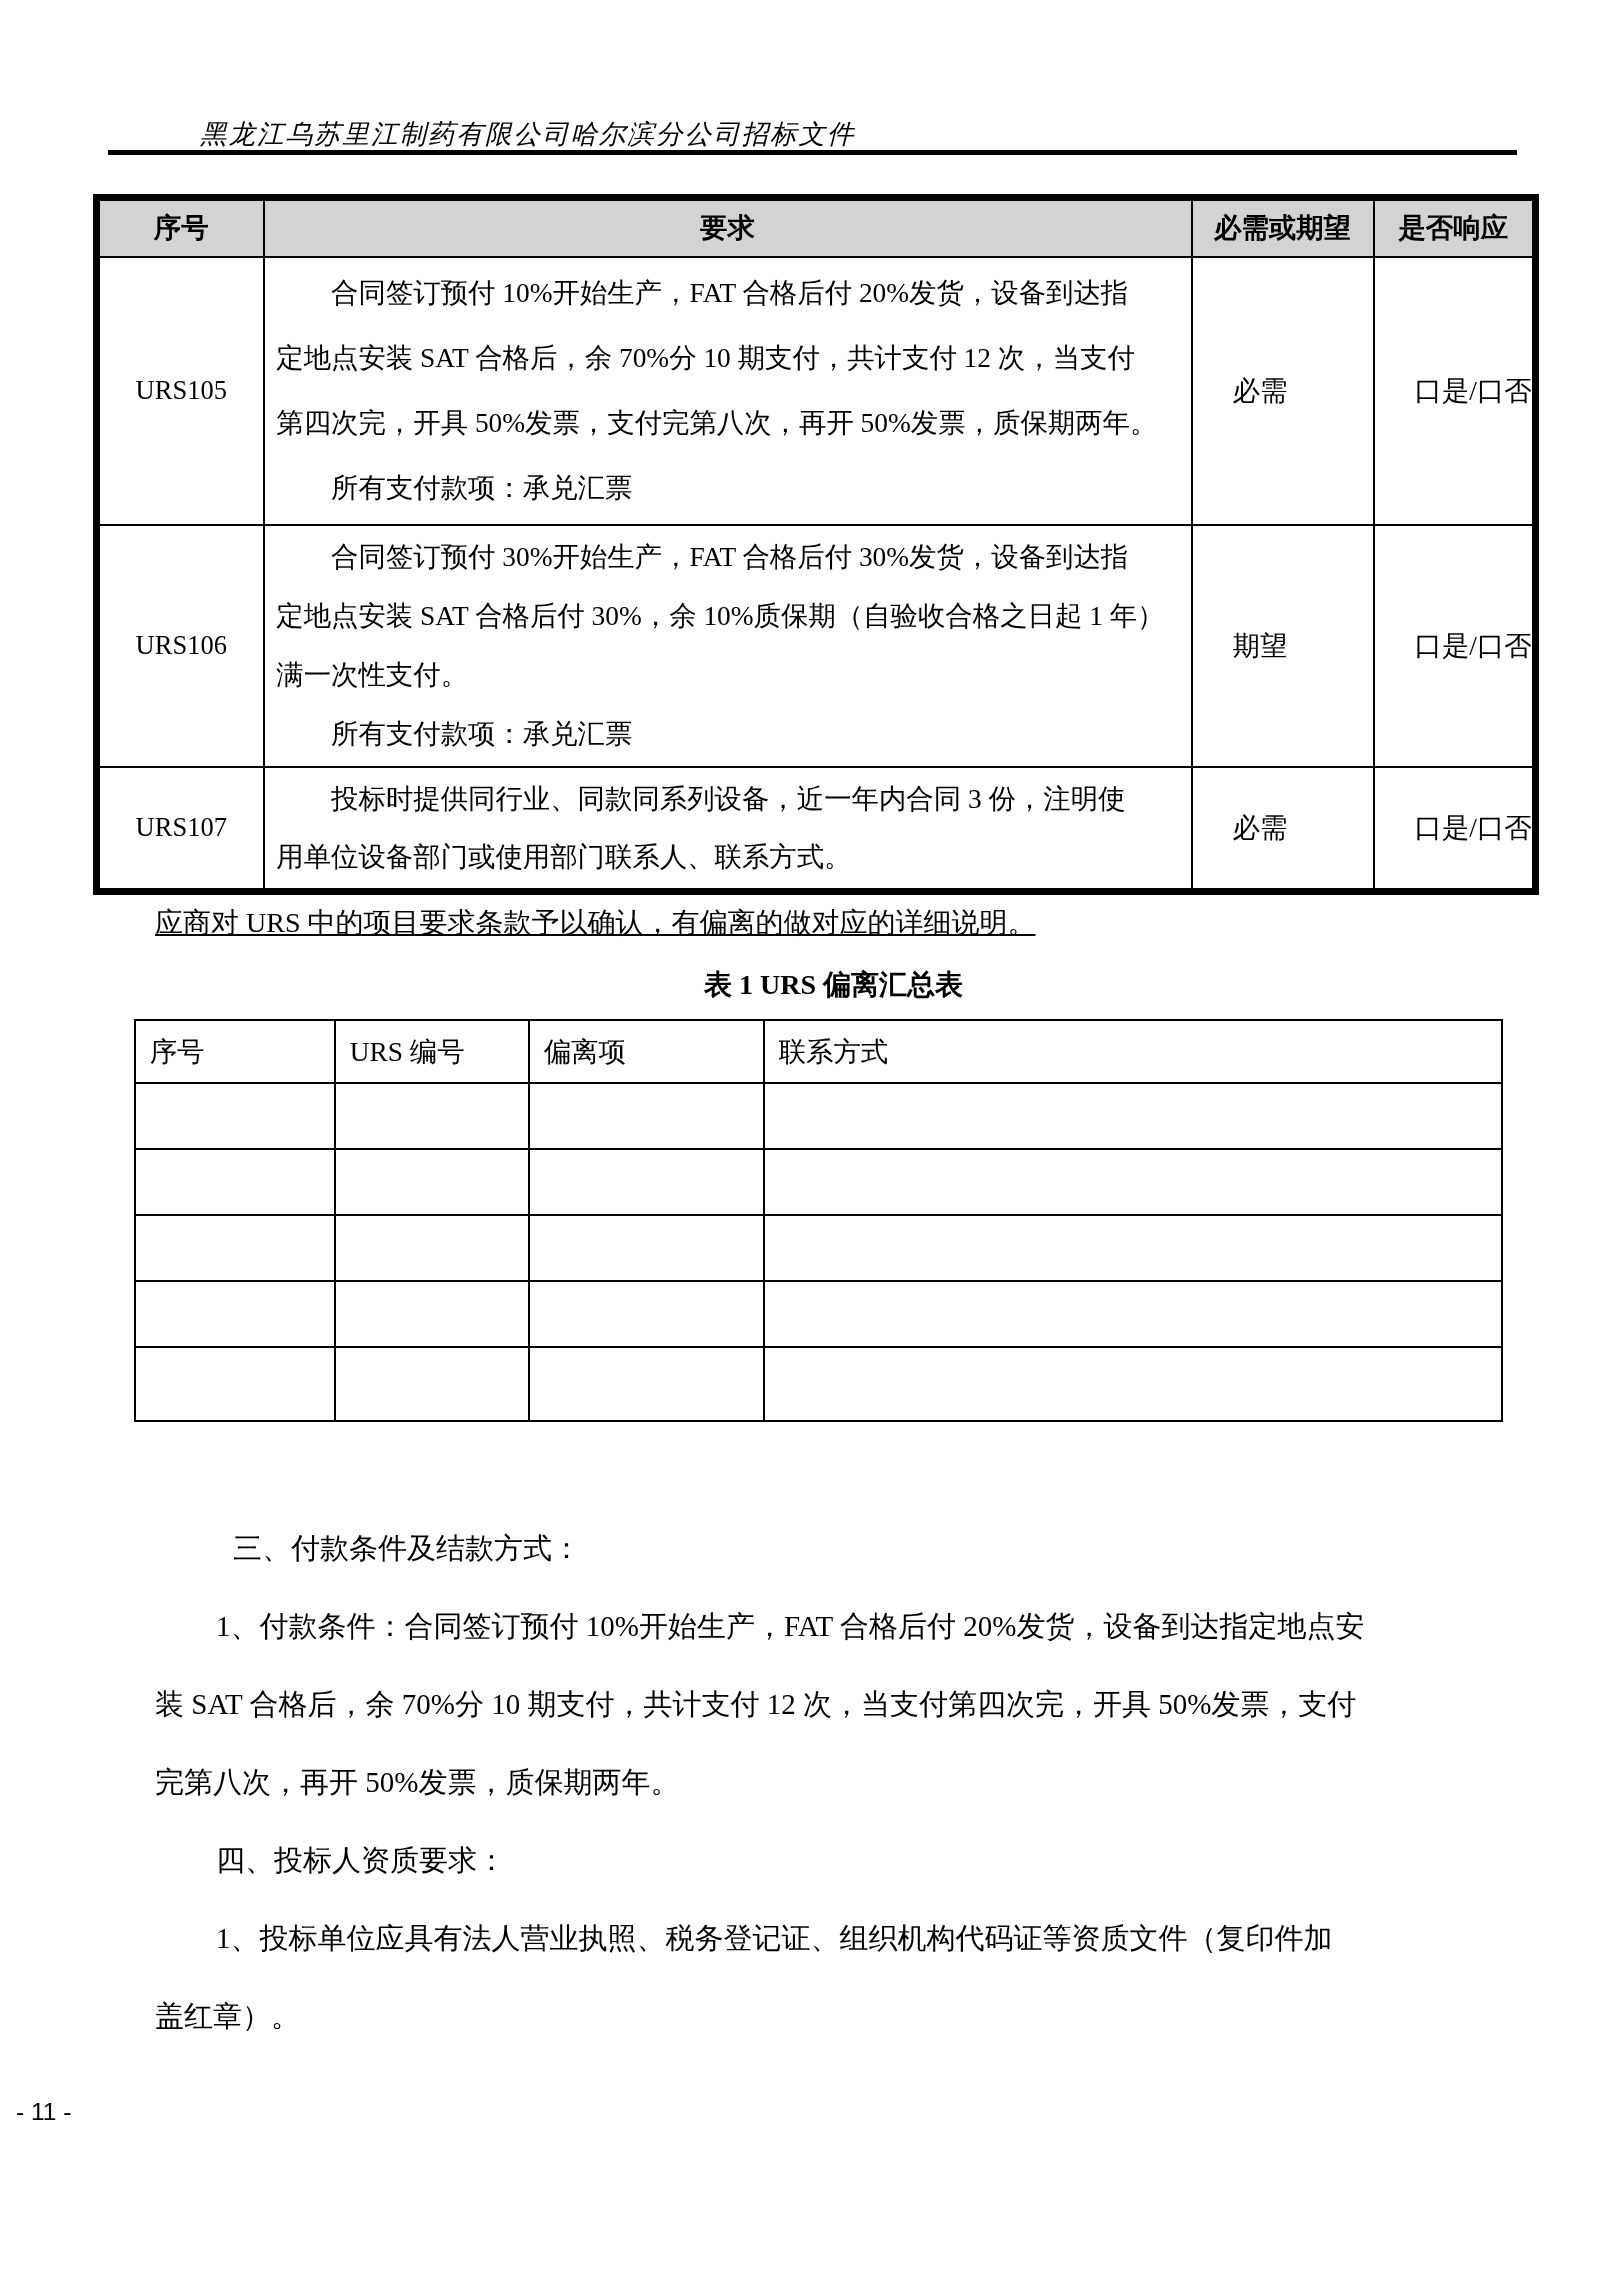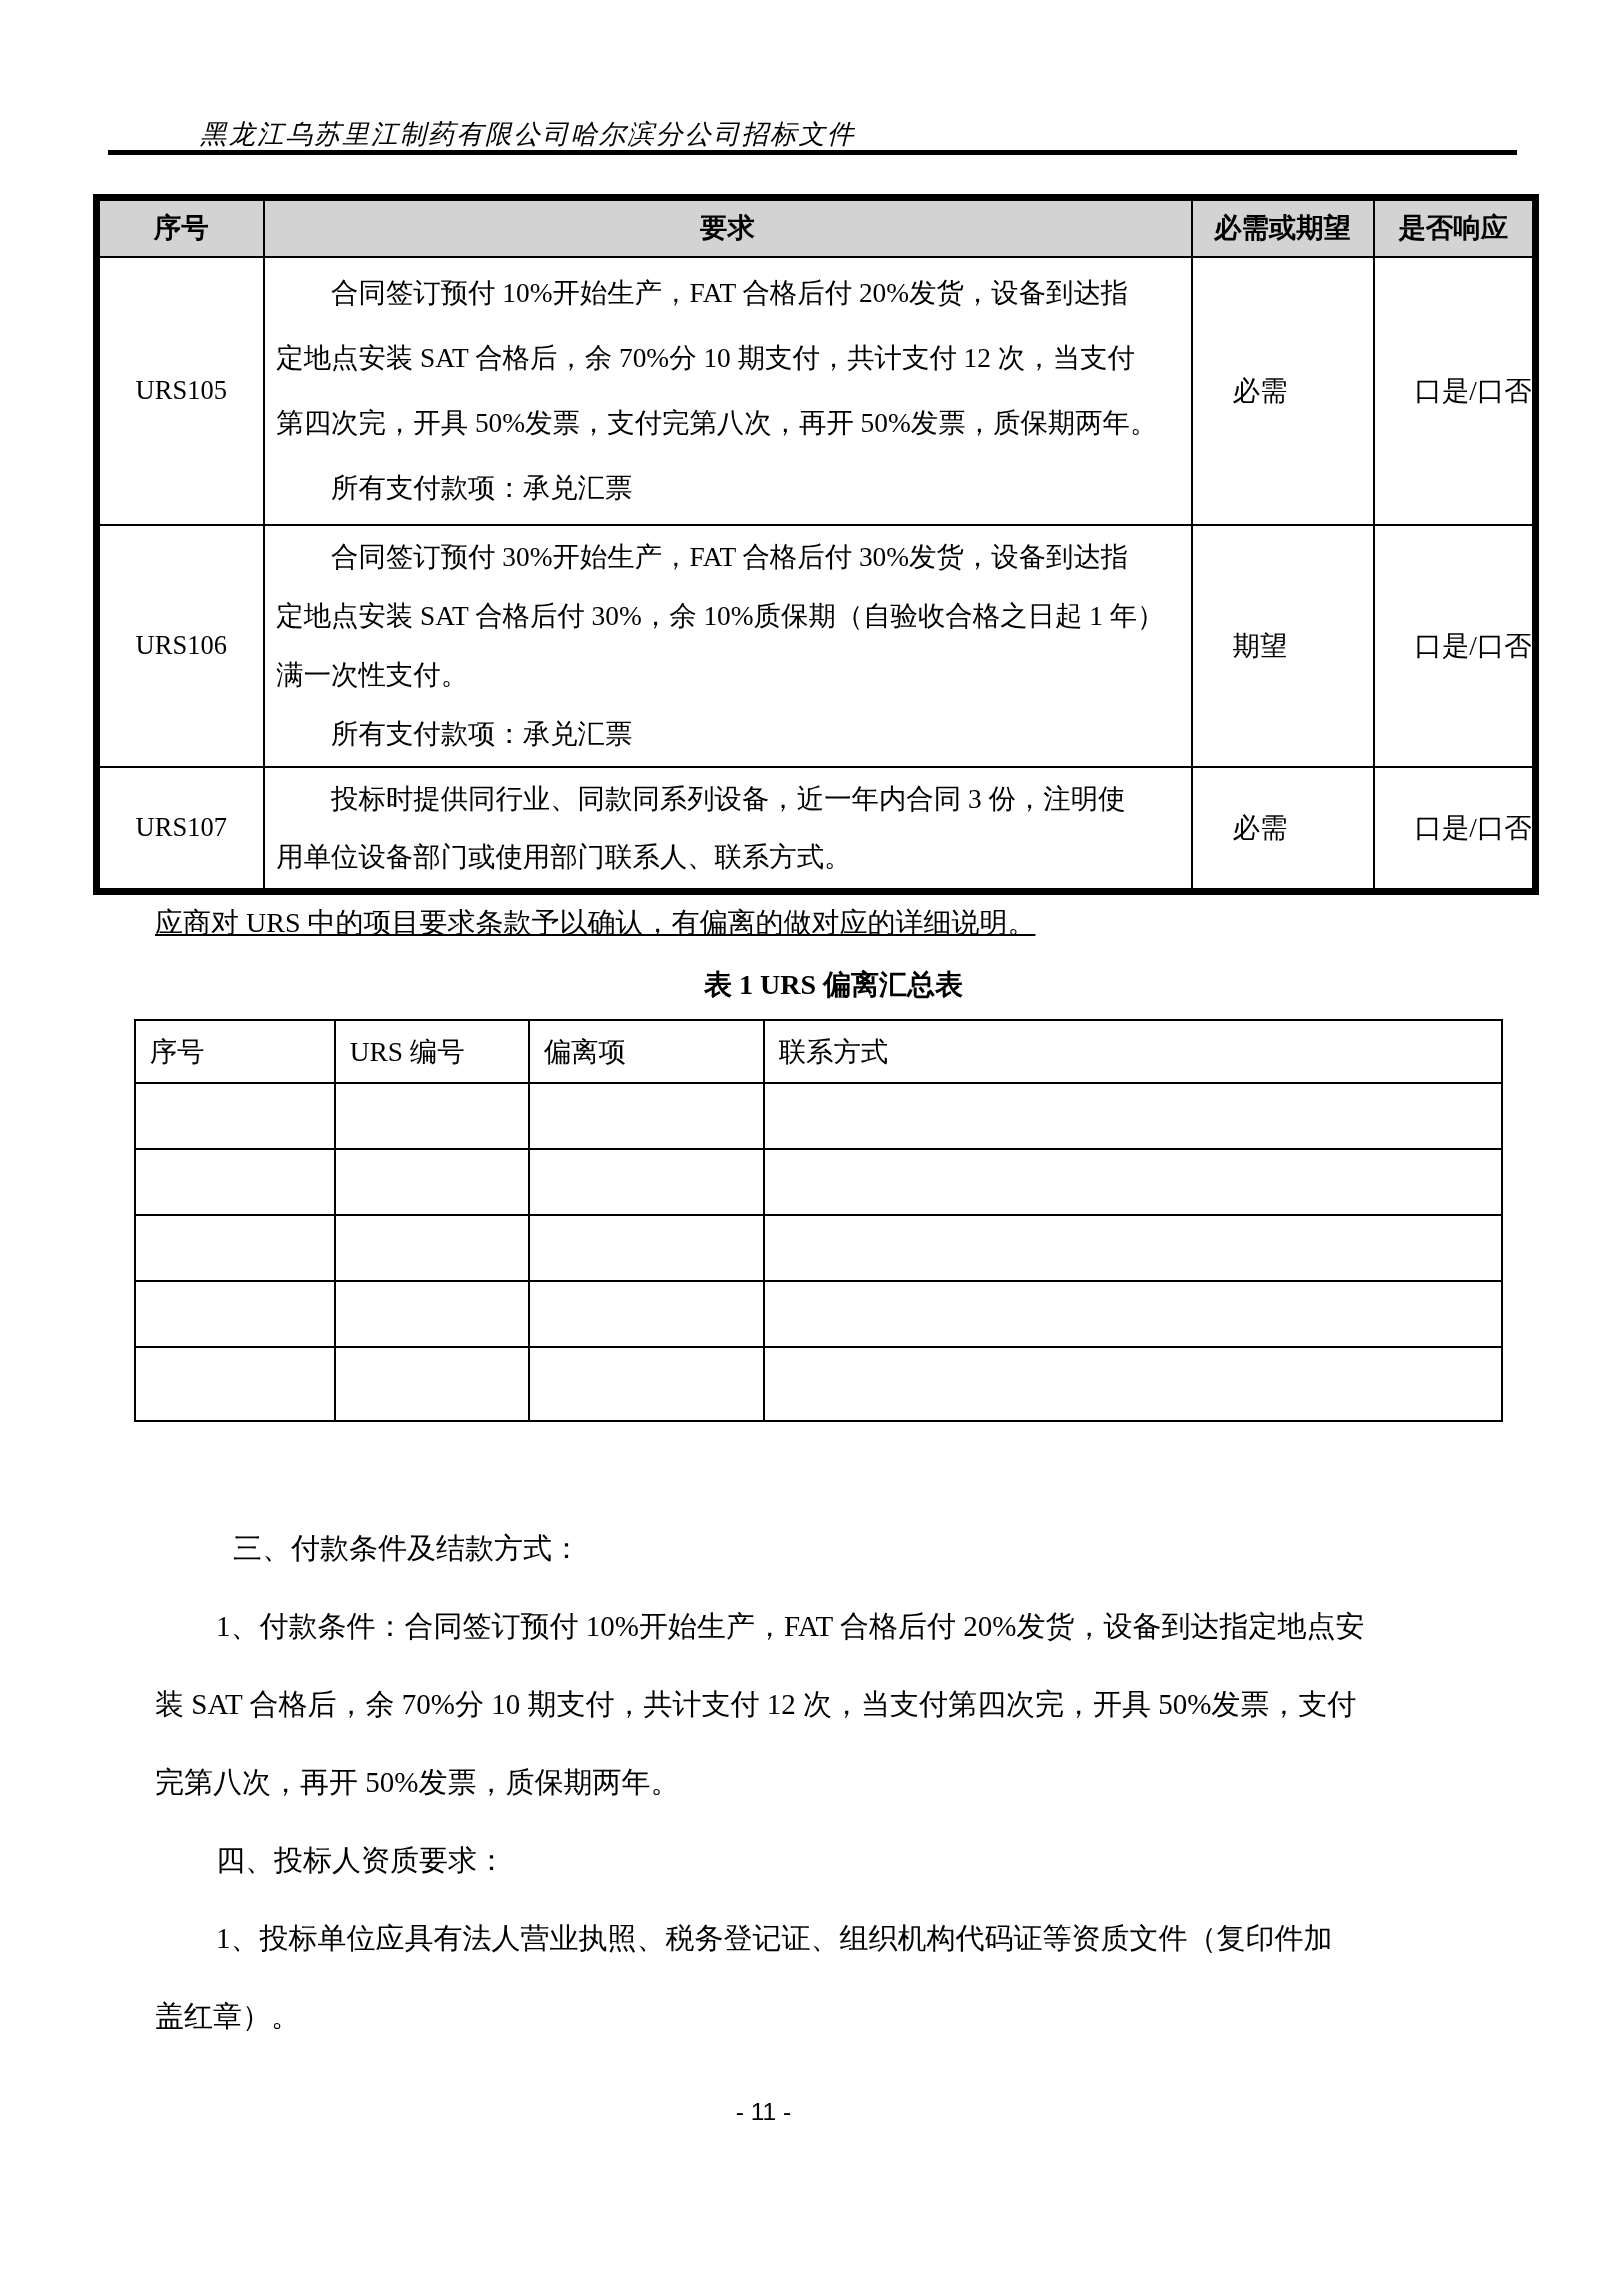--- a/index.html
+++ b/index.html
@@ -113,24 +113,23 @@
     width: 1362px;
     font-size: 29px;
   }
   .bt-line { line-height: 78px; text-align: justify; }
   .indent-lg { text-indent: 78px; }
   .indent-md { text-indent: 61px; }
   .small-inline { font-size: 23.5px; }
 
   .page-number {
     position: absolute;
-    left: 6px;
+    left: 16px;
     top: 2098px;
     width: 1515px;
-    text-align: center;
     font-size: 24.5px;
     font-family: "Liberation Sans", sans-serif;
   }
 </style>
 </head>
 <body>
 
 <div class="page">
 
   <div class="doc-header-title">黑龙江乌苏里江制药有限公司哈尔滨分公司招标文件</div>

